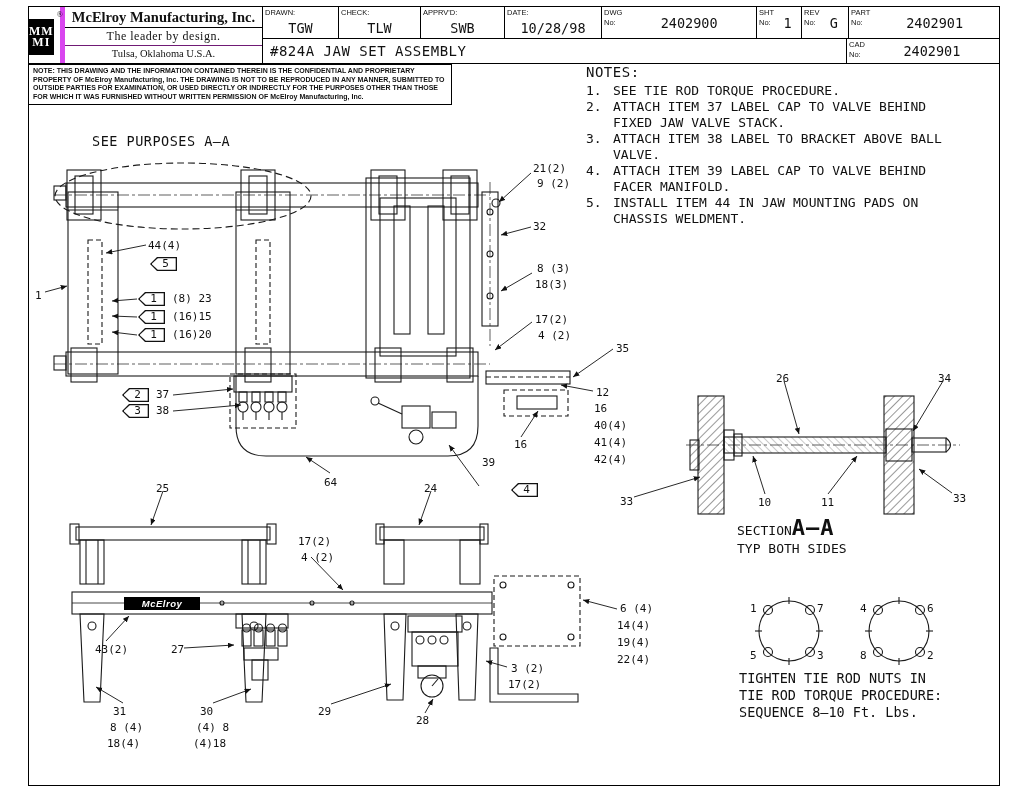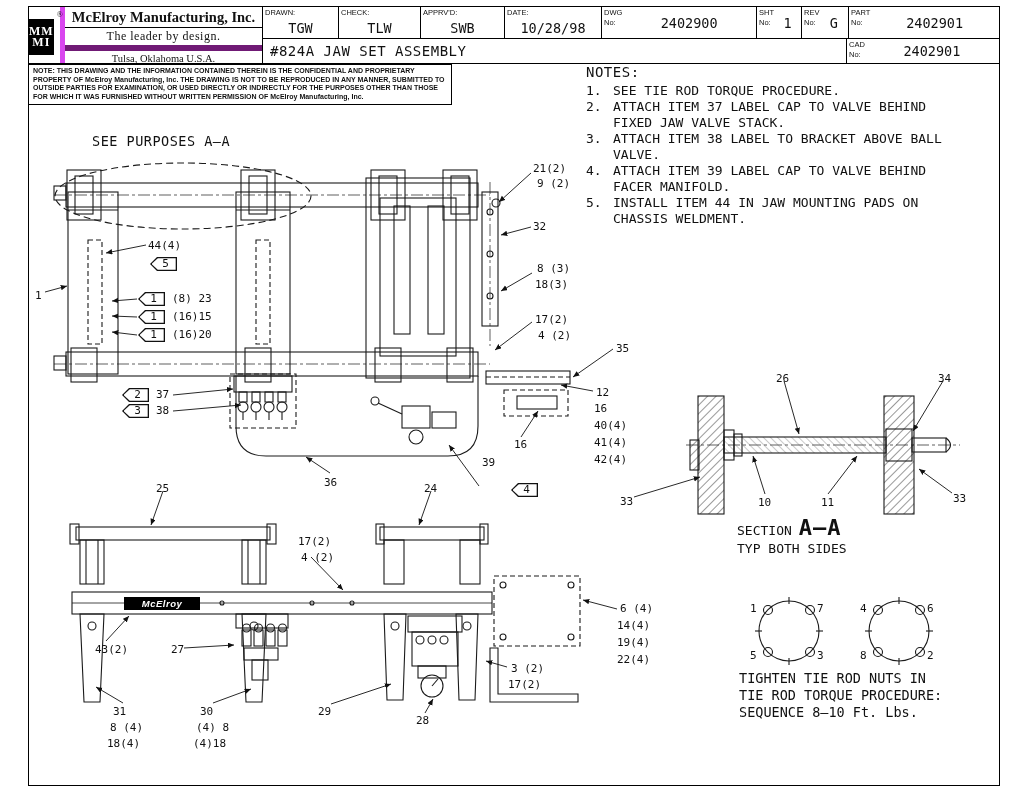--- a/index.html
+++ b/index.html
@@ -7,21 +7,21 @@
   .sheet{position:relative;width:1024px;height:792px;font-family:"DejaVu Sans Mono",monospace;color:#111;background:#fff}
   .frame{position:absolute;left:28px;top:6px;width:972px;height:780px;border:1.6px solid #000}
   .art{position:absolute;left:0;top:0}
   
   .tb{position:absolute;left:28px;top:6px;width:972px;height:58px;display:flex;background:#fff;border:1.6px solid #000}
   .tb-logo{width:36px;border-right:5px solid #d946ef;display:flex;flex-direction:row;align-items:center;padding-top:3px}
   .logo-sq{width:28px;height:36px;background:#000;color:#fff;display:flex;flex-direction:column;align-items:center;justify-content:center;font:bold 12px/11px "Liberation Serif",serif;letter-spacing:1px}
   .reg{font:8px "Liberation Serif",serif;align-self:flex-start;padding-left:3px}
   .tb-co{width:198px;border-right:1px solid #000;display:flex;flex-direction:column;text-align:center;font-family:"Liberation Serif",serif}
   .co-name{font-weight:bold;font-size:14.5px;padding:2px 2px 1px;border-bottom:1px solid #000;white-space:nowrap}
-  .co-tag{font-size:12px;padding:1px 0;border-bottom:6px solid #701a75;letter-spacing:.5px}
+  .co-tag{font-size:12px;padding:1px 0;border-bottom:1px solid #701a75;letter-spacing:.5px}
   .co-loc{font-size:10.5px;padding:2px 0}
   .tb-right{flex:1;display:flex;flex-direction:column}
   .tb-r1{display:flex;height:31px}
   .tb-r2{display:flex;flex:1;border-top:1px solid #000}
   .cell{border-right:1px solid #000;position:relative;display:flex;flex-direction:column}
   .tb-r1 .cell:last-child,.tb-r2 .cell:last-child{border-right:none}
   .lab{font:7.5px "Liberation Sans",sans-serif;padding:1px 0 0 2px;white-space:nowrap}
   .val{flex:1;display:flex;align-items:center;justify-content:center;font-size:13.5px}
   .cell2{flex-direction:row;align-items:stretch}
   .lab2{display:flex;flex-direction:column;font:7.5px "Liberation Sans",sans-serif;padding:1px 0 0 2px;gap:1px}
@@ -35,21 +35,21 @@
   .notes-h{font-size:14px;margin-bottom:3px;letter-spacing:.5px}
   .note{display:flex;font-size:13px;line-height:16px}
   .nn{width:27px;flex:none}
   .nt{width:352px}
   .co{position:absolute;font-size:11px;line-height:14px;white-space:nowrap}
   .seesec{position:absolute;left:92px;top:133px;font-size:13.5px;letter-spacing:.5px}
   .flag{position:absolute;width:27px;height:14px;background:#111;clip-path:polygon(0 50%,26% 0,100% 0,100% 100%,26% 100%)}
   .flag i{position:absolute;left:1.5px;top:1.3px;right:1.3px;bottom:1.3px;background:#fff;clip-path:polygon(0 50%,26% 0,100% 0,100% 100%,26% 100%);font:11px/11px "DejaVu Sans Mono",monospace;font-style:normal;text-align:center;padding-left:4px}
   .mtag{position:absolute;left:124px;top:597px;width:76px;height:13px;background:#000;color:#fff;display:flex;align-items:center;justify-content:center;font:italic bold 9.5px "Liberation Sans",sans-serif;letter-spacing:.5px}
   .sectitle{position:absolute;left:737px;top:515px}
-  .sec-line{display:flex;align-items:baseline;gap:7px}
+  .sec-line{display:flex;align-items:baseline;}
   .sec-sm{font-size:13px}
   .sec-lg{font-size:22px;font-weight:bold;letter-spacing:1px}
   .sec-typ{font-size:13px;margin-top:1px}
   .torque{position:absolute;left:739px;top:670px;font-size:13.5px;line-height:17px}
 </style>
 </head>
 <body>
 
 <div class="sheet">
 
@@ -371,21 +371,21 @@
     <span class="co" style="left:594px;top:419px">40(4)</span>
     <span class="co" style="left:594px;top:436px">41(4)</span>
     <span class="co" style="left:594px;top:453px">42(4)</span>
     <span class="co" style="left:148px;top:239px">44(4)</span>
     <span class="co" style="left:35px;top:289px">1</span>
     <span class="co" style="left:172px;top:292px">(8) 23</span>
     <span class="co" style="left:172px;top:310px">(16)15</span>
     <span class="co" style="left:172px;top:328px">(16)20</span>
     <span class="co" style="left:156px;top:388px">37</span>
     <span class="co" style="left:156px;top:404px">38</span>
-    <span class="co" style="left:324px;top:476px">36</span>
+    <span class="co" style="left:324px;top:476px">64</span>
     <span class="co" style="left:514px;top:438px">16</span>
     <span class="co" style="left:424px;top:482px">24</span>
     <span class="co" style="left:482px;top:456px">39</span>
     <span class="co" style="left:156px;top:482px">25</span>
     <span class="co" style="left:298px;top:535px">17(2)</span>
     <span class="co" style="left:301px;top:551px">4 (2)</span>
     <span class="co" style="left:95px;top:643px">43(2)</span>
     <span class="co" style="left:171px;top:643px">27</span>
     <span class="co" style="left:113px;top:705px">31</span>
     <span class="co" style="left:110px;top:721px">8 (4)</span>

